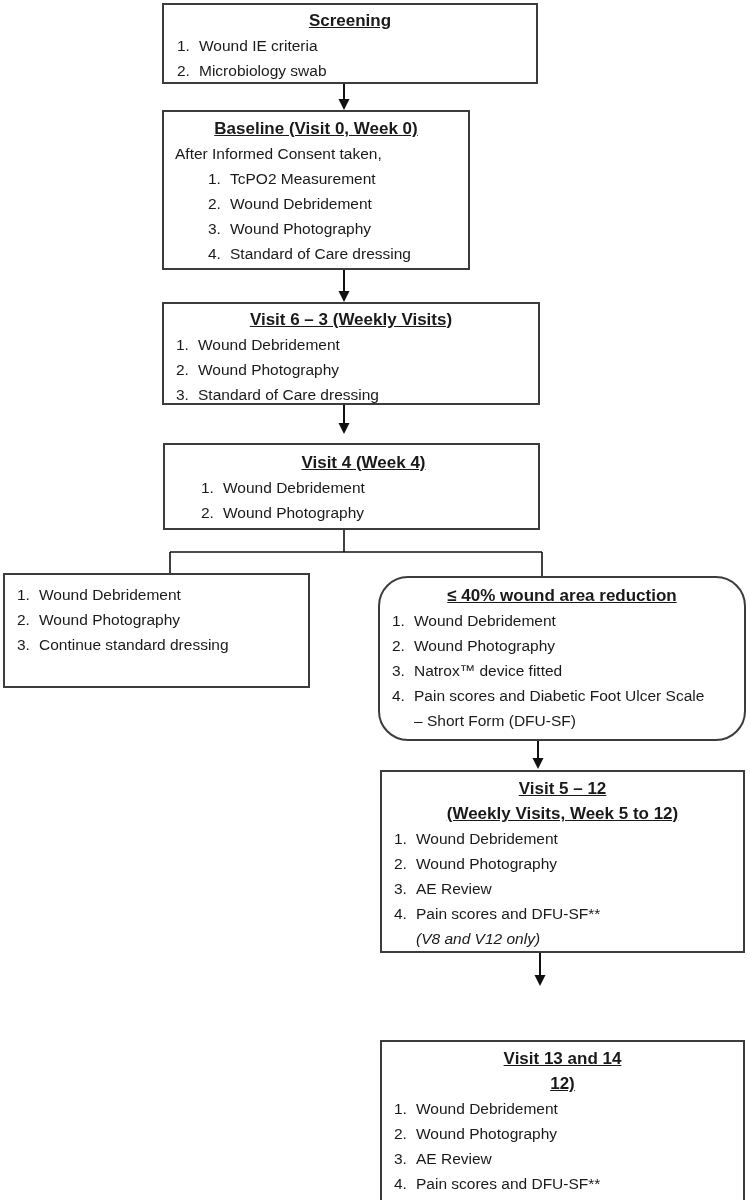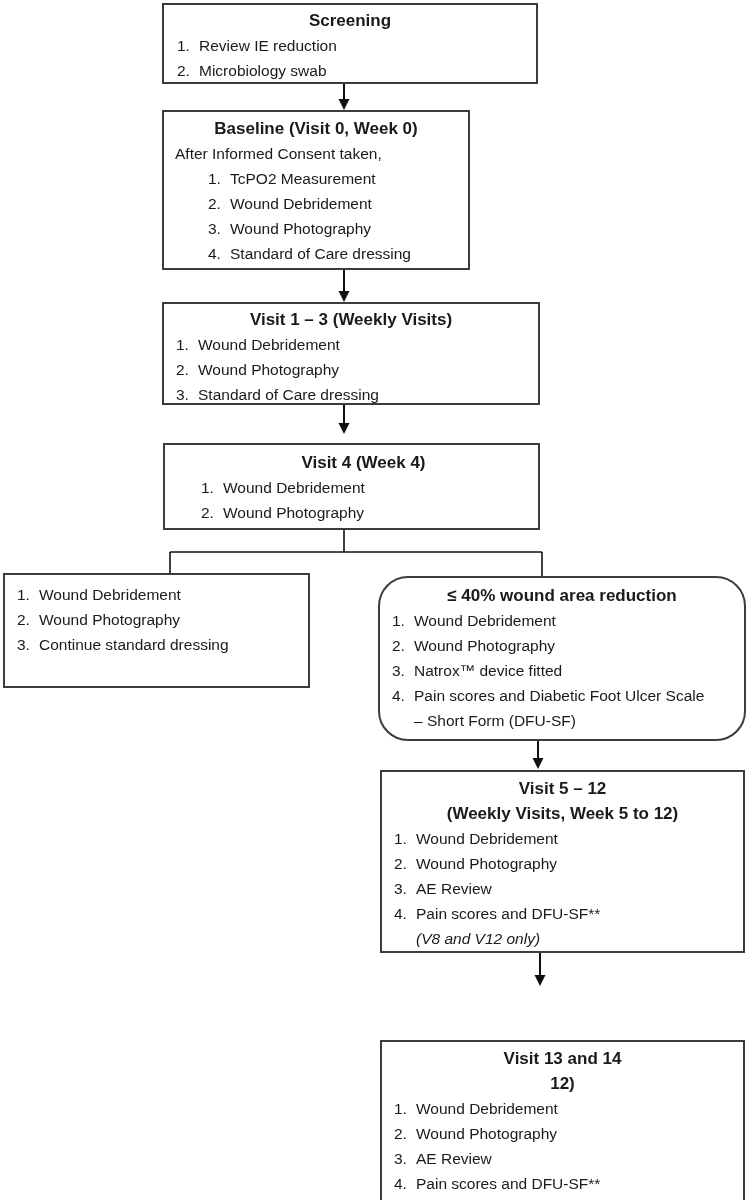--- a/index.html
+++ b/index.html
@@ -23,20 +23,21 @@
 
   .box {
     position:absolute;
     box-sizing:border-box;
     border:2px solid var(--box-border, #3c3c3c);
     background:#ffffff;
     font-size:15.5px;
   }
   .title {
     font-weight:bold;
+    text-decoration:underline;
     text-align:center;
     font-size:17px;
     line-height:25px;
     white-space:nowrap;
   }
   .intro { line-height:25px; padding-left:11px; white-space:nowrap; }
   .li { display:flex; line-height:25px; white-space:nowrap; }
   .num { flex:none; width:22px; }
   .note { font-style:italic; }
 
@@ -88,21 +89,21 @@
     <g>
       <line class="stem" x1="540" y1="953" x2="540" y2="976"></line>
       <polygon points="534.5,975 545.5,975 540,986"></polygon>
     </g>
   </svg>
 
   <div class="box" id="b-screening">
     <div class="title">Screening</div>
     <div class="li">
       <span class="num">1.</span>
-      <span class="txt">Review IE reduction</span>
+      <span class="txt">Wound IE criteria</span>
     </div>
     <div class="li">
       <span class="num">2.</span>
       <span class="txt">Microbiology swab</span>
     </div>
   </div>
 
   <div class="box" id="b-baseline">
     <div class="title">Baseline (Visit 0, Week 0)</div>
     <div class="intro">After Informed Consent taken,</div>
@@ -118,21 +119,21 @@
       <span class="num">3.</span>
       <span class="txt">Wound Photography</span>
     </div>
     <div class="li">
       <span class="num">4.</span>
       <span class="txt">Standard of Care dressing</span>
     </div>
   </div>
 
   <div class="box" id="b-visit1-3">
-    <div class="title">Visit 1 – 3 (Weekly Visits)</div>
+    <div class="title">Visit 6 – 3 (Weekly Visits)</div>
     <div class="li">
       <span class="num">1.</span>
       <span class="txt">Wound Debridement</span>
     </div>
     <div class="li">
       <span class="num">2.</span>
       <span class="txt">Wound Photography</span>
     </div>
     <div class="li">
       <span class="num">3.</span>

